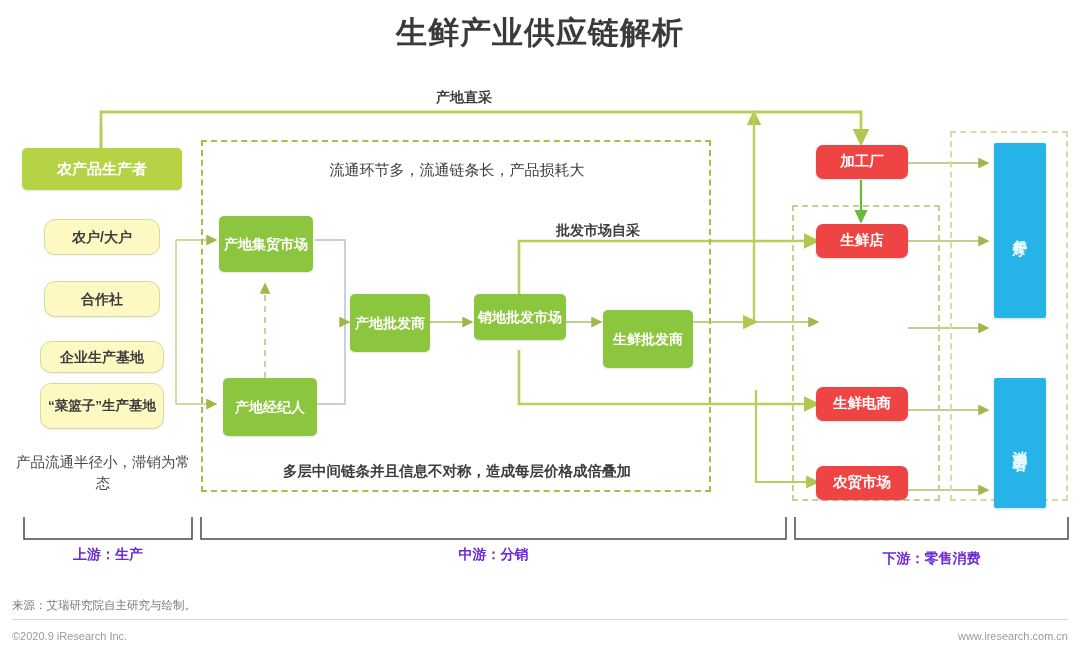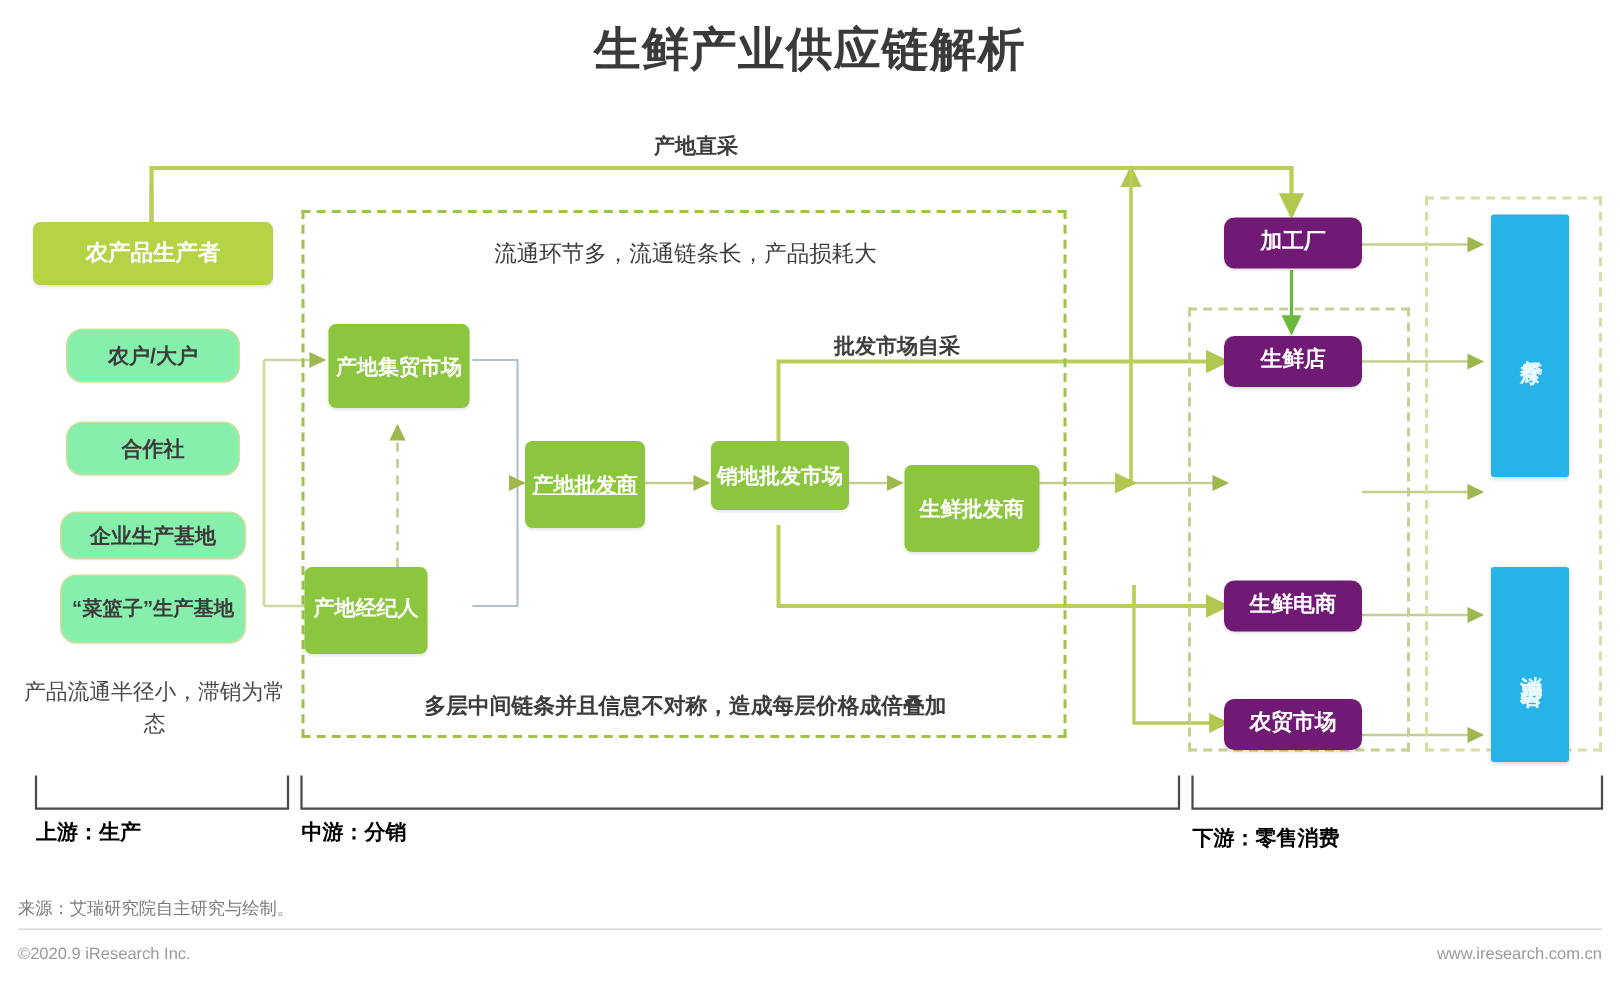--- a/index.html
+++ b/index.html
@@ -25,44 +25,44 @@
   
   .node{
     position:absolute;box-sizing:border-box;
     display:flex;align-items:center;justify-content:center;text-align:center;
     border-radius:5px;line-height:1.18;
   }
   .node span{display:block;padding:0 4px;}
 
   .n-lime{ background:#b5d344; color:#ffffff; font-weight:bold; font-size:15px;
            box-shadow:0 1px 2px rgba(0,0,0,.12); }
-  .n-white{ background:#86efac; color:#3c3c3c; font-weight:bold; font-size:14px;
+  .n-white{ background:#fef9c3; color:#3c3c3c; font-weight:bold; font-size:14px;
             border:1.4px solid #cfdf9a; border-radius:11px;
             box-shadow:0 1px 1px rgba(0,0,0,.05);}
   .n-green{ background:#8cc63f; color:#ffffff; font-weight:bold; font-size:14px;
             box-shadow:0 1px 2px rgba(0,0,0,.10);}
-  .n-dgreen{ background:#701a75; color:#ffffff; font-weight:bold; font-size:14.5px;
+  .n-dgreen{ background:#ef4444; color:#ffffff; font-weight:bold; font-size:14.5px;
              border-radius:7px; box-shadow:0 1px 2px rgba(0,0,0,.14);}
   .n-blue{ background:#26b4e8; color:#eaf9ff; font-weight:bold; font-size:15px;
            border-radius:2px; box-shadow:0 1px 3px rgba(0,0,0,.16);}
   .vert{writing-mode:vertical-rl;text-orientation:upright;letter-spacing:3px;}
 
   
   .frame{position:absolute;box-sizing:border-box;}
   .frame-mid{border:2px dashed #9ec24a;}
   .frame-retail{border:2px dashed #c9cf8e;}
   .frame-consume{border:2px dashed #d9dca4;}
 
   
   .cap{position:absolute;color:#4a4a4a;font-size:14.5px;text-align:center;line-height:1.45;}
   .cap-dark{color:#3d3d3d;}
   .flowlabel{position:absolute;color:#3d3d3d;font-size:14px;font-weight:bold;}
 
   
-  .stagelabel{position:absolute;color:#000000;font-size:14px;font-weight:bold;}
+  .stagelabel{position:absolute;color:#6d28d9;font-size:14px;font-weight:bold;text-align:center;}
 
   
   #srcnote{left:12px;top:598px;font-size:11.5px;color:#7a7a7a;}
   #rule{left:12px;top:619px;width:1056px;height:1px;background:#d8d8d8;}
   #copyright{left:12px;top:630px;font-size:11px;color:#9a9a9a;}
   #siteurl{right:12px;top:630px;font-size:11px;color:#9a9a9a;}
 </style>
 </head>
 <body>
 
@@ -182,24 +182,24 @@
     <span>“菜篮子”生产基地</span>
   </div>
 
   <div class="cap" style="left:12px;top:452px;width:182px;">产品流通半径小，滞销为常态</div>
 
   <div class="cap cap-dark" style="left:231px;top:159px;width:452px;font-size:15px;">流通环节多，流通链条长，产品损耗大</div>
 
   <div class="node n-green" style="left:219px;top:216px;width:94px;height:56px;">
     <span>产地集贸市场</span>
   </div>
-  <div class="node n-green" style="left:203px;top:378px;width:82px;height:58px;font-family:Liberation Mono, monospace;">
+  <div class="node n-green" style="left:223px;top:378px;width:94px;height:58px;">
     <span>产地经纪人</span>
   </div>
-  <div class="node n-green" style="left:350px;top:294px;width:80px;height:58px;text-decoration:underline;">
+  <div class="node n-green" style="left:350px;top:294px;width:80px;height:58px;">
     <span>产地批发商</span>
   </div>
   <div class="node n-green" style="left:474px;top:294px;width:92px;height:46px;">
     <span>销地批发市场</span>
   </div>
   <div class="node n-green" style="left:603px;top:310px;width:90px;height:58px;">
     <span>生鲜批发商</span>
   </div>
 
   <div class="cap cap-dark" style="left:231px;top:461px;width:452px;font-size:14.5px;font-weight:bold;">多层中间链条并且信息不对称，造成每层价格成倍叠加</div>

